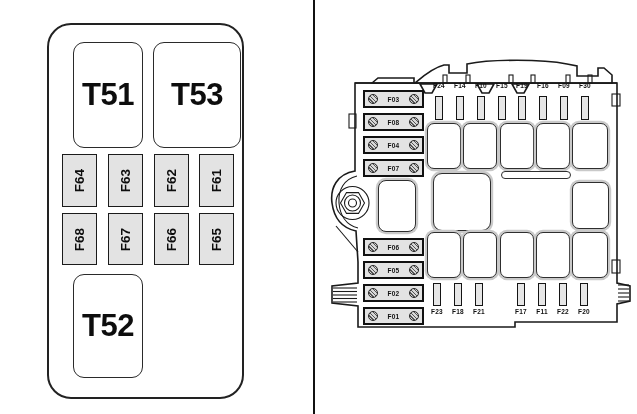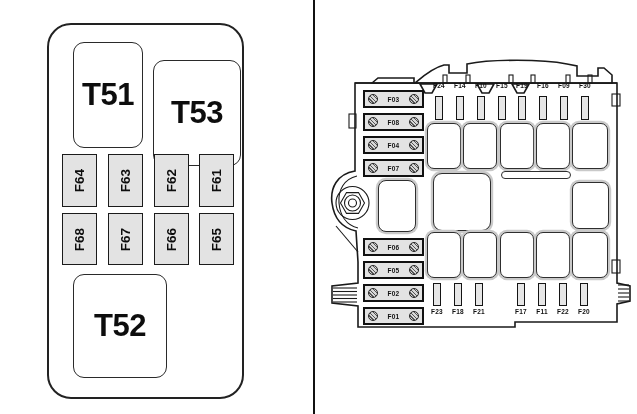--- a/index.html
+++ b/index.html
@@ -37,21 +37,21 @@
 </head>
 <body>
 
 <div class="page">
 
   <div class="abs lp-outer">
 
     <div class="abs t-relay" style="left:24px;top:17px;width:70px;height:106px;text-align:right;">
       <span>T51</span>
     </div>
-    <div class="abs t-relay" style="left:104px;top:35px;width:88px;height:106px;">
+    <div class="abs t-relay" style="left:104px;top:17px;width:88px;height:106px;">
       <span>T53</span>
     </div>
 
     <div class="abs sf" style="left:13px;top:129px;height:53px;">
       <span>F64</span>
       </div>
     <div class="abs sf" style="left:59px;top:129px;height:53px;">
       <span>F63</span>
       </div>
     <div class="abs sf" style="left:105px;top:129px;height:53px;">
@@ -67,21 +67,21 @@
     <div class="abs sf" style="left:59px;top:188px;height:52px;">
       <span>F67</span>
       </div>
     <div class="abs sf" style="left:105px;top:188px;height:52px;">
       <span>F66</span>
       </div>
     <div class="abs sf" style="left:150px;top:188px;height:52px;">
       <span>F65</span>
       </div>
 
-    <div class="abs t-relay" style="left:24px;top:249px;width:94px;height:104px;">
+    <div class="abs t-relay" style="left:24px;top:249px;width:70px;height:104px;">
       <span>T52</span>
     </div>
   </div>
 
   <div class="abs divider"></div>
 
   <svg class="abs" style="left:0;top:0;" width="637" height="414" viewBox="0 0 637 414">
 
     <path class="fl" d="M 355 83 L 355 171
          C 337 174 330 188 332 203 C 334 218 342 228 356 231

